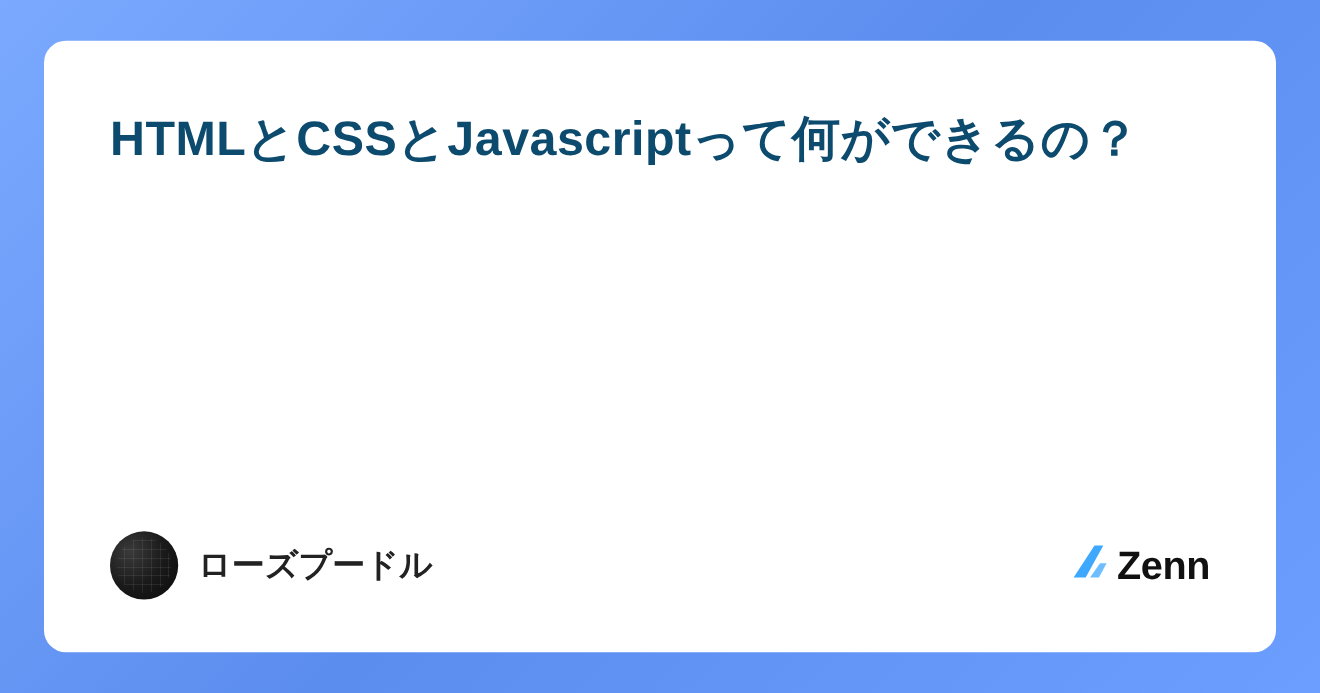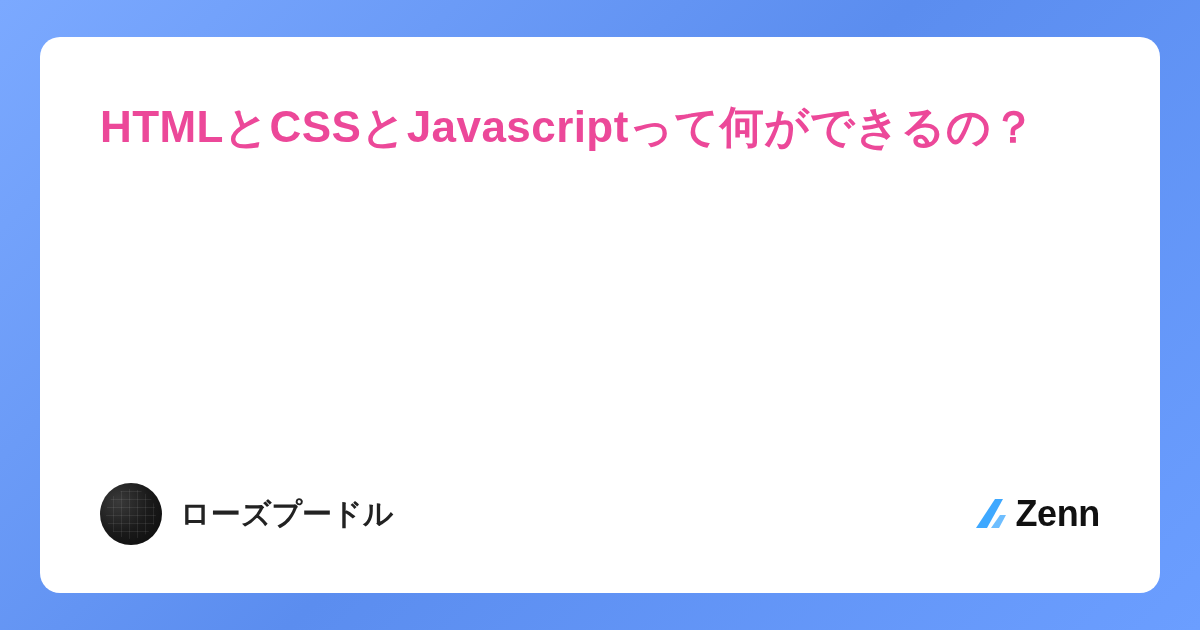--- a/index.html
+++ b/index.html
@@ -22,21 +22,21 @@
       background: #ffffff;
       border-radius: 20px;
       padding: 56px 60px 48px 60px;
       display: flex;
       flex-direction: column;
       justify-content: space-between;
     }
     .article-title {
       font-size: 44px;
       font-weight: 700;
-      color: #ec4899;
+      color: #0c4a6e;
       line-height: 1.55;
       letter-spacing: 0.01em;
     }
     .footer-row {
       display: flex;
       align-items: center;
       justify-content: space-between;
     }
     .author {
       display: flex;
@@ -63,21 +63,21 @@
         repeating-linear-gradient(90deg, transparent 0px, transparent 7px, rgba(255,255,255,0.08) 7px, rgba(255,255,255,0.08) 8px);
       border-radius: 50%;
     }
     .author-name {
       font-size: 30px;
       font-weight: 700;
       color: #222222;
     }
     .brand {
       display: flex;
-      align-items: center;
+      align-items: flex-start;
       gap: 6px;
     }
     .brand-mark {
       width: 36px;
       height: 36px;
     }
     .brand-text {
       font-size: 36px;
       font-weight: 700;
       color: #111111;

